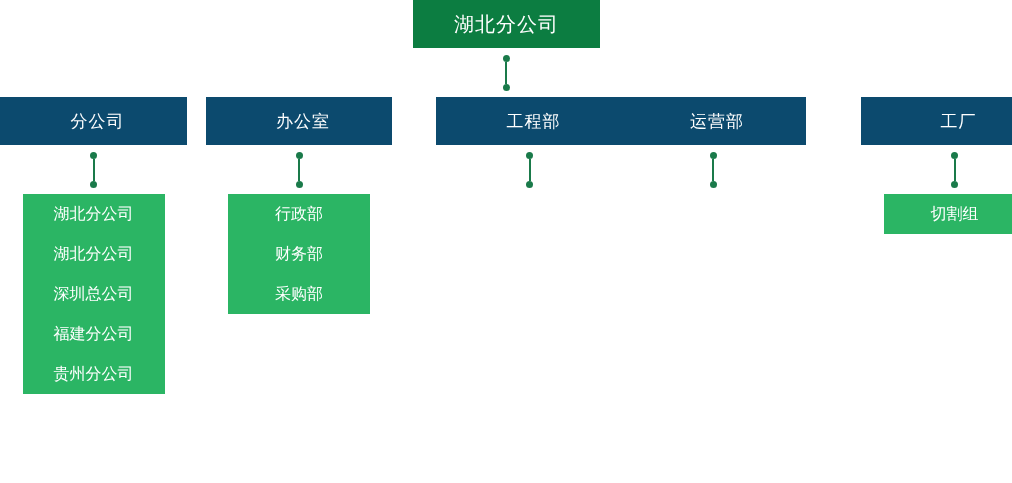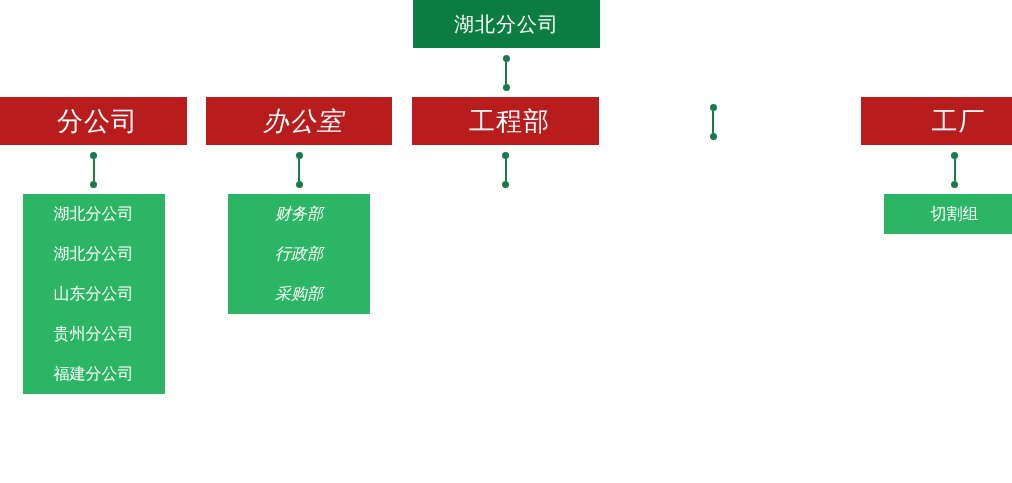--- a/index.html
+++ b/index.html
@@ -56,29 +56,29 @@
   }
   .column {
     position: absolute;
     top: 97px;
     width: 187px;
     display: flex;
     flex-direction: column;
     align-items: center;
   }
   .col-0 { left: 0; }
-  .col-1 { left: 206px; width: 186px; font-style: italic; }
-  .col-2 { left: 412px; }
+  .col-1 { left: 206px; width: 186px; }
+  .col-2 { left: 436px; }
   .col-3 { left: 620px; width: 186px; }
   .col-4 { left: 861px; }
   .dept-node {
     width: 100%;
     height: 48px;
-    background: #b91c1c;
-    font-size: 26px;
+    background: #0c4a6e;
+    font-size: 17px;
     letter-spacing: 1px;
     flex: 0 0 auto;
     padding-left: 8px;
   }
   .column .connector { margin: 7px 0 6px 0; }
   .leaves {
     display: flex;
     flex-direction: column;
     align-items: center;
   }
@@ -105,52 +105,53 @@
   <div class="column col-0">
     <div class="node dept-node">分公司</div>
     <div class="connector">
       <span class="dot"></span>
       <span class="line"></span>
       <span class="dot"></span>
     </div>
     <div class="leaves">
       <div class="node leaf-node">湖北分公司</div>
       <div class="node leaf-node">湖北分公司</div>
-      <div class="node leaf-node">山东分公司</div>
+      <div class="node leaf-node">深圳总公司</div>
+      <div class="node leaf-node">福建分公司</div>
       <div class="node leaf-node">贵州分公司</div>
-      <div class="node leaf-node">福建分公司</div>
     </div>
   </div>
 
   <div class="column col-1">
     <div class="node dept-node">办公室</div>
     <div class="connector">
       <span class="dot"></span>
       <span class="line"></span>
       <span class="dot"></span>
     </div>
     <div class="leaves">
+      <div class="node leaf-node">行政部</div>
       <div class="node leaf-node">财务部</div>
-      <div class="node leaf-node">行政部</div>
       <div class="node leaf-node">采购部</div>
     </div>
   </div>
 
   <div class="column col-2">
     <div class="node dept-node">工程部</div>
     <div class="connector">
       <span class="dot"></span>
       <span class="line"></span>
       <span class="dot"></span>
     </div>
     <div class="leaves">
     </div>
   </div>
 
   <div class="column col-3">
+    <div class="node dept-node">运营部</div>
     <div class="connector">
       <span class="dot"></span>
       <span class="line"></span>
       <span class="dot"></span>
     </div>
   </div>
 
   <div class="column col-4">
     <div class="node dept-node">工厂</div>
     <div class="connector">

